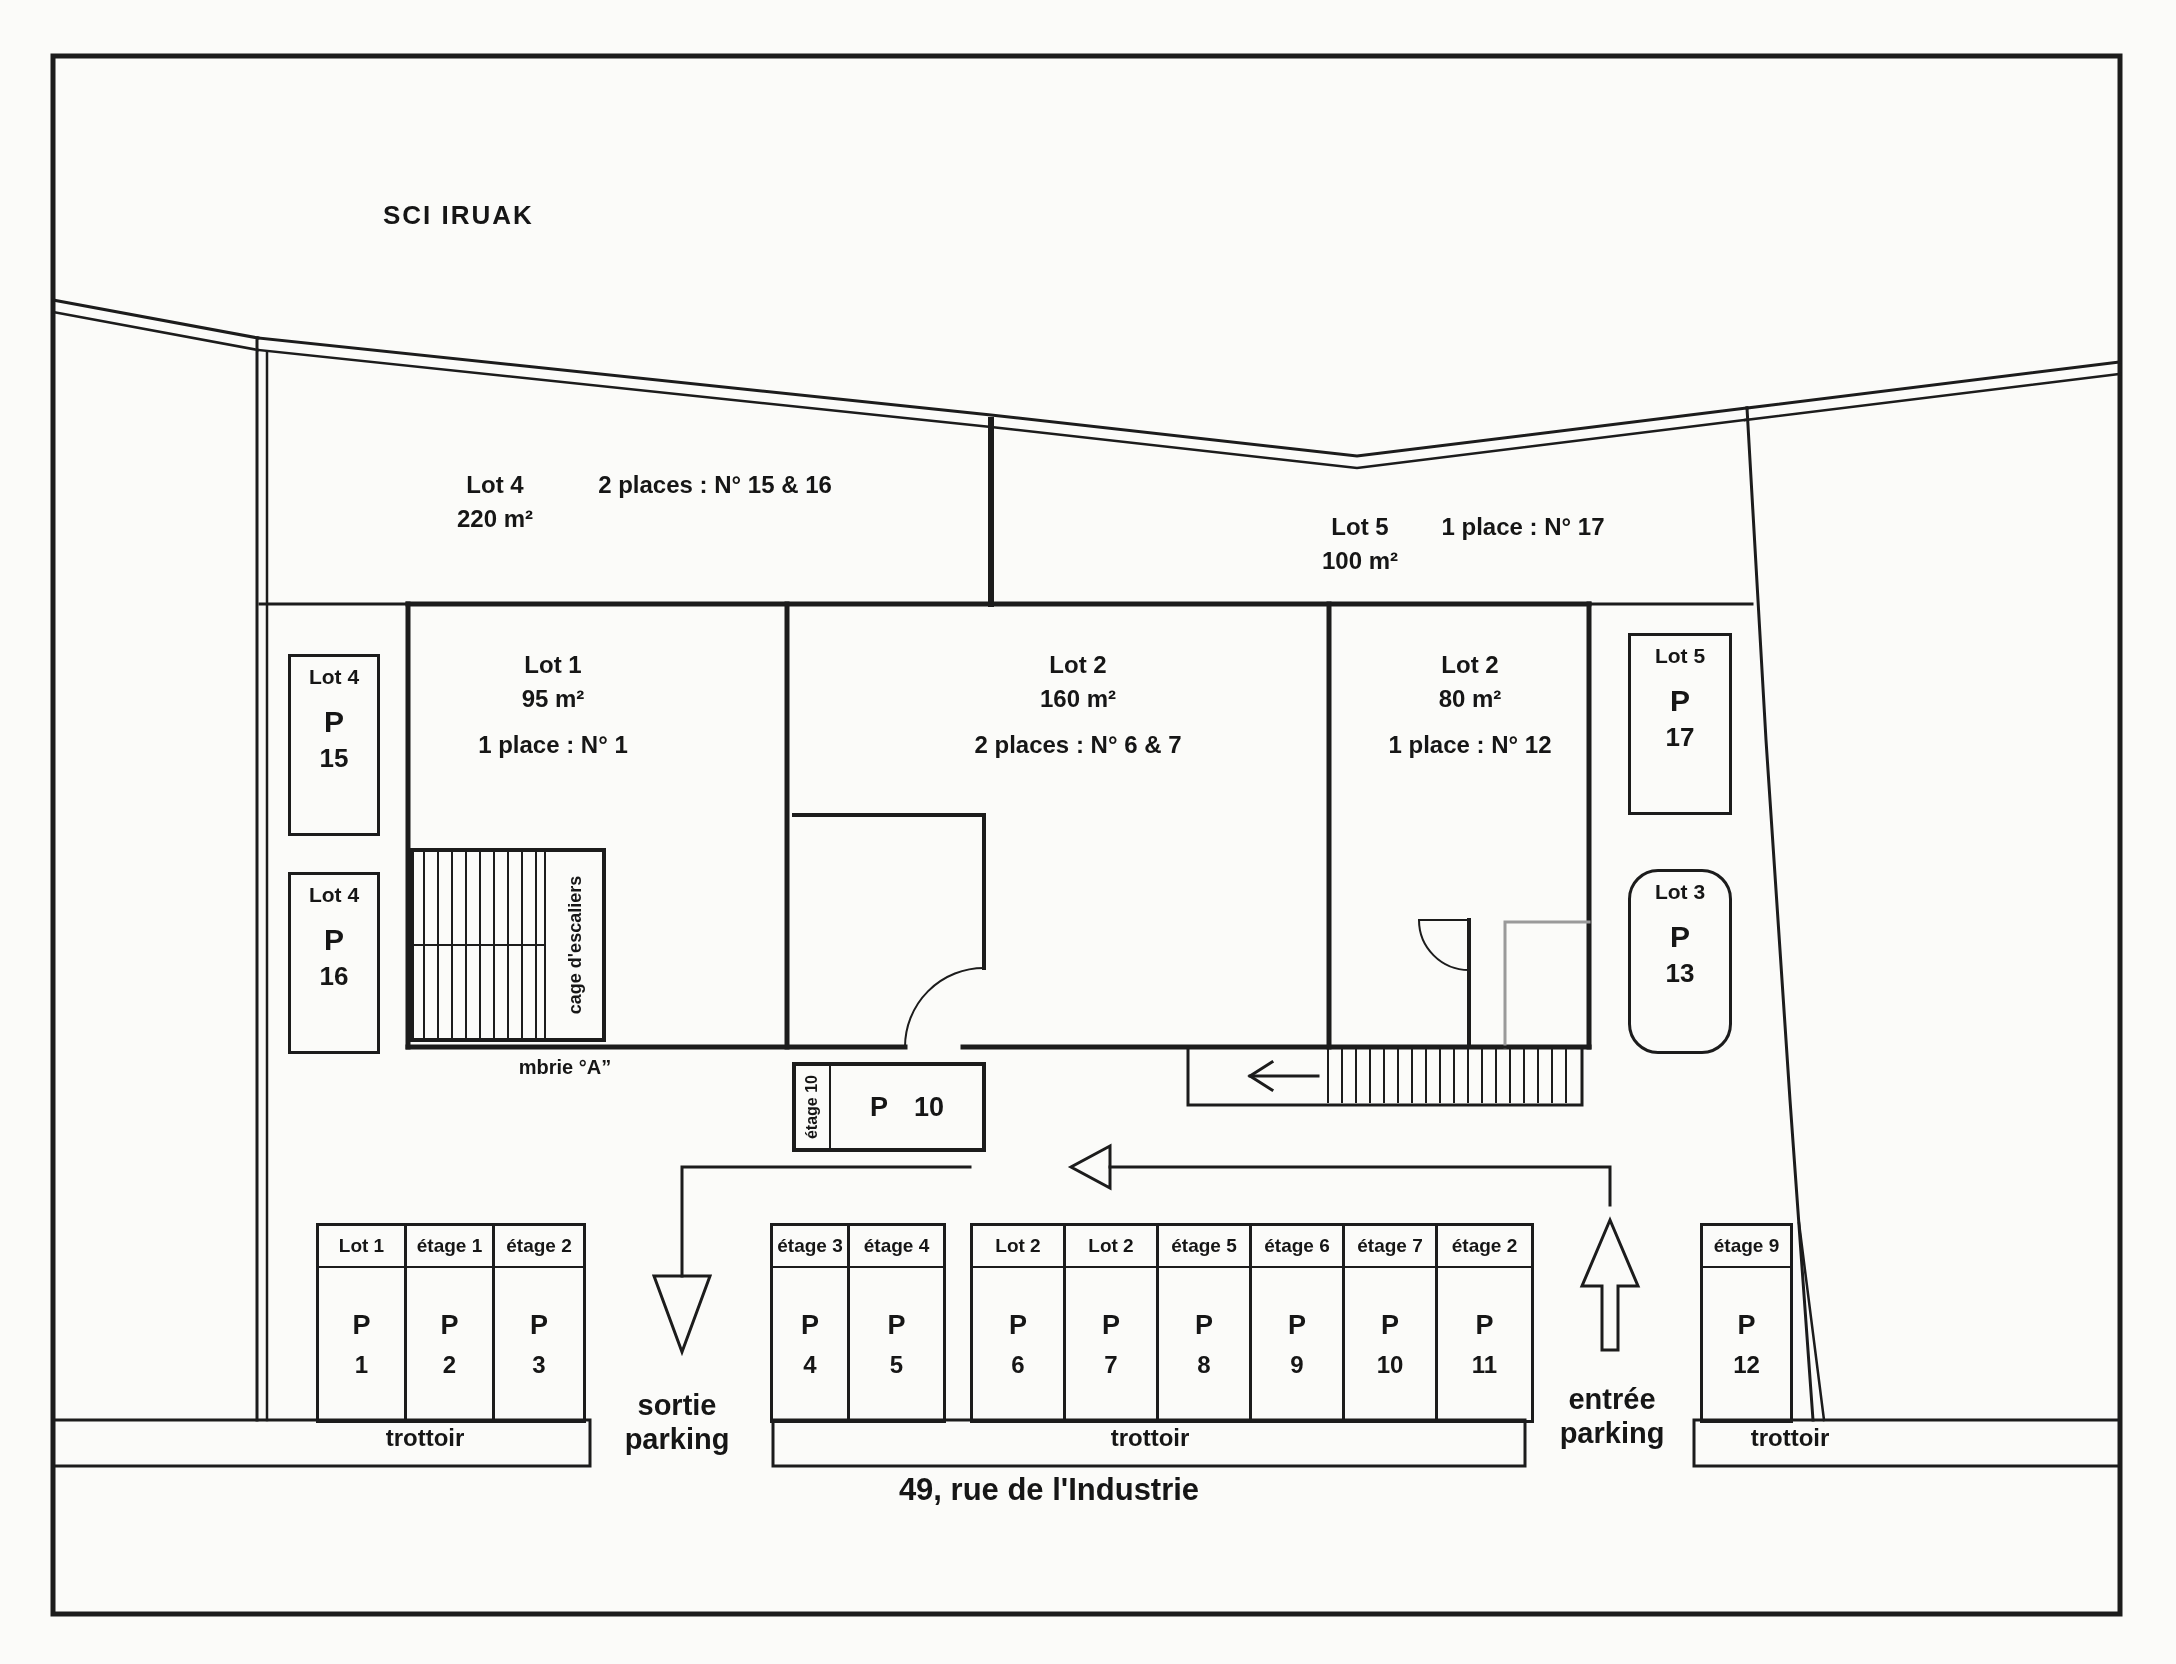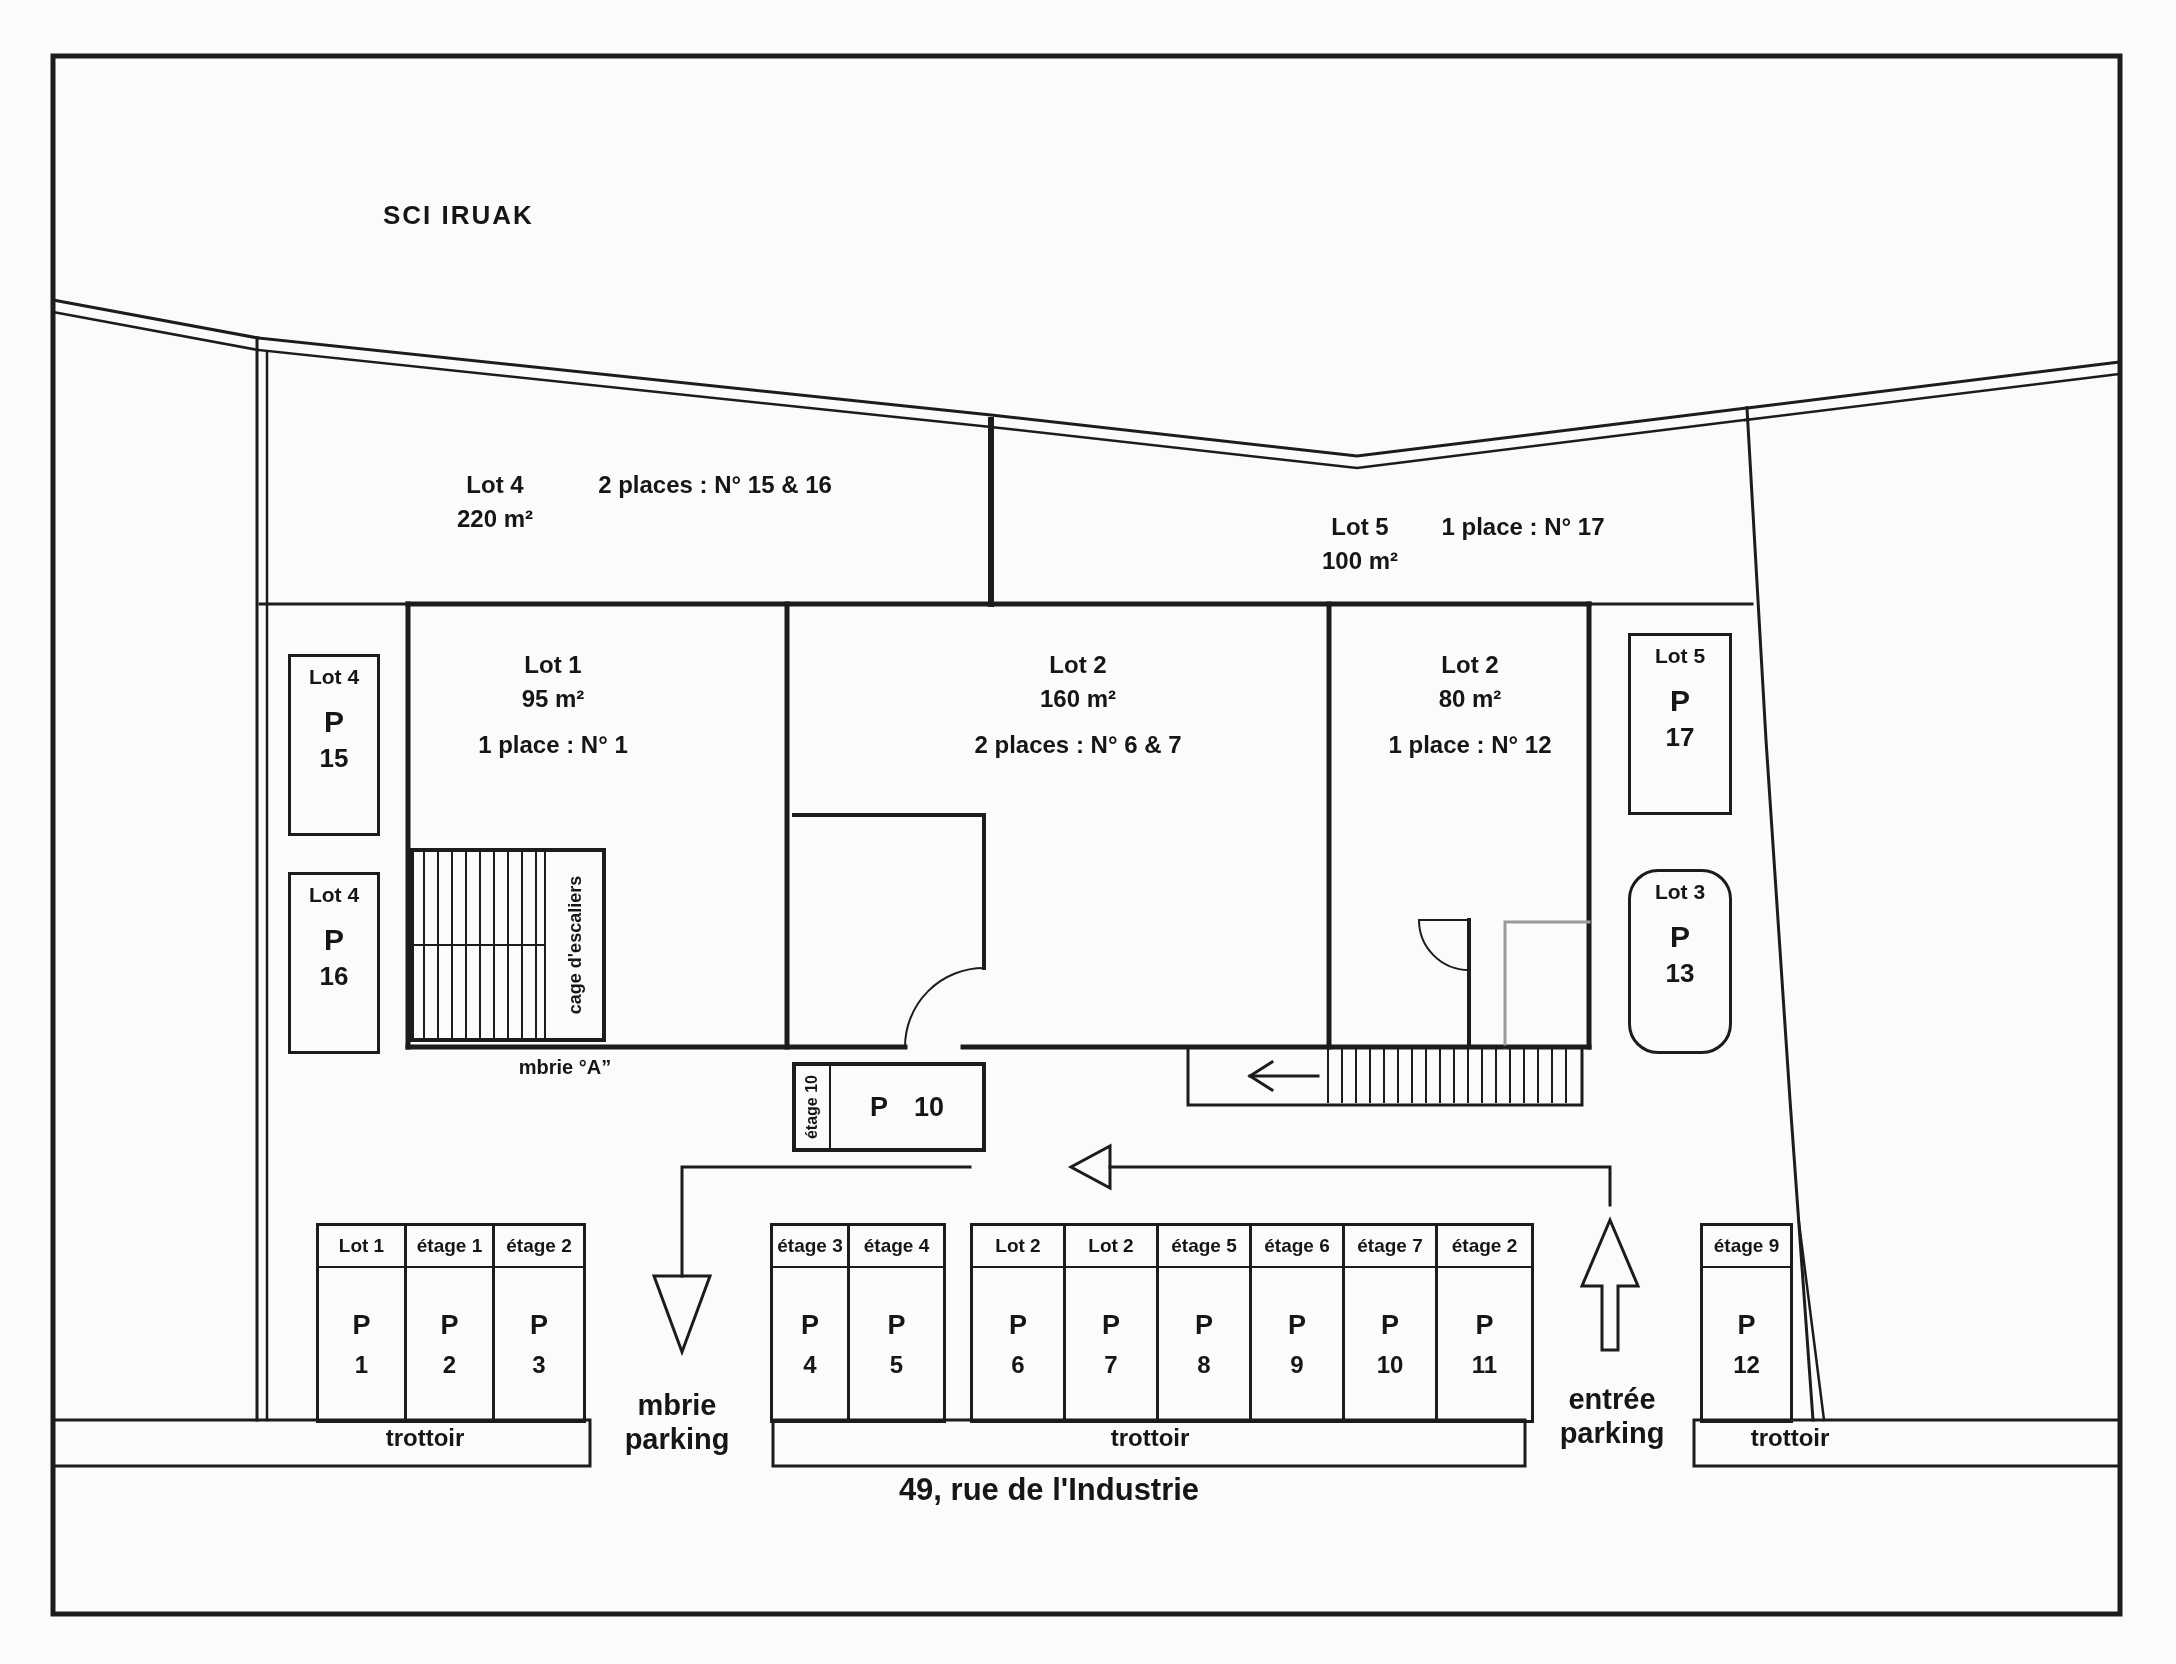--- a/index.html
+++ b/index.html
@@ -277,21 +277,21 @@
     <div class="stall" style="width:87px;">
       <div class="stall-h">étage 9</div>
       <div class="stall-b">
         <div class="pp">P</div>
         <div class="num">12</div>
       </div>
     </div>
   </div>
 
   <div class="abs dirlabel ctr" style="left:592px;top:1388px;width:170px;">
-    <div>mbrie</div>
+    <div>sortie</div>
     <div>parking</div>
   </div>
   <div class="abs dirlabel ctr" style="left:1524px;top:1382px;width:176px;">
     <div>entrée</div>
     <div>parking</div>
   </div>
 
   <div class="abs trot ctr" style="left:300px;top:1424px;width:250px;">trottoir</div>
   <div class="abs trot ctr" style="left:1020px;top:1424px;width:260px;">trottoir</div>
   <div class="abs trot ctr" style="left:1700px;top:1424px;width:180px;">trottoir</div>

